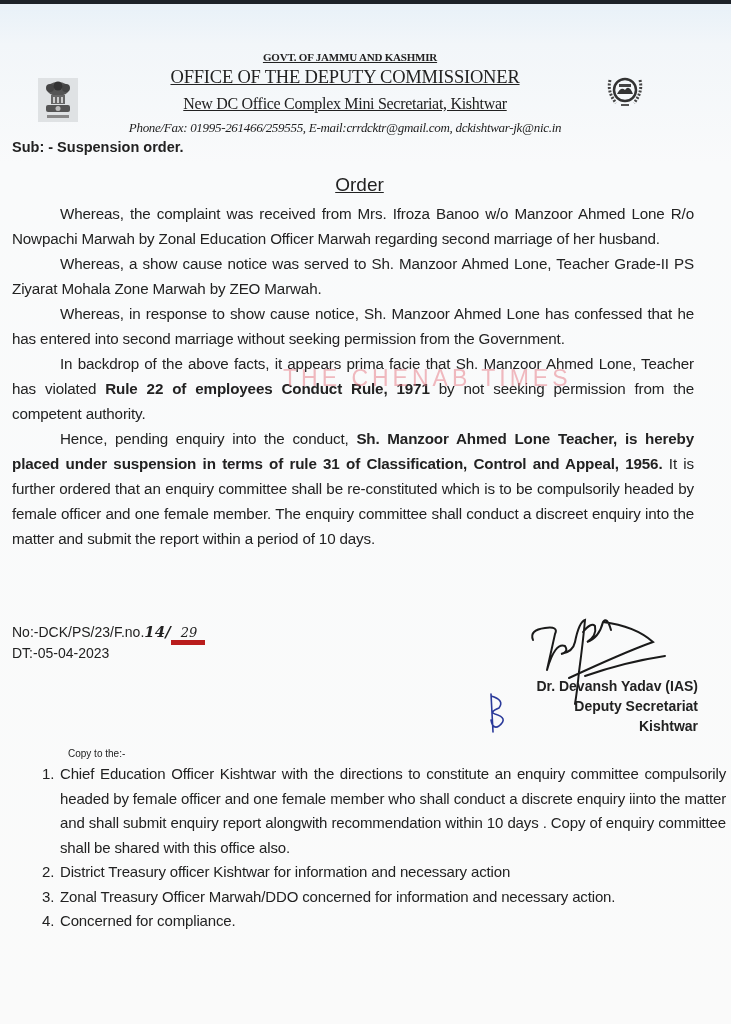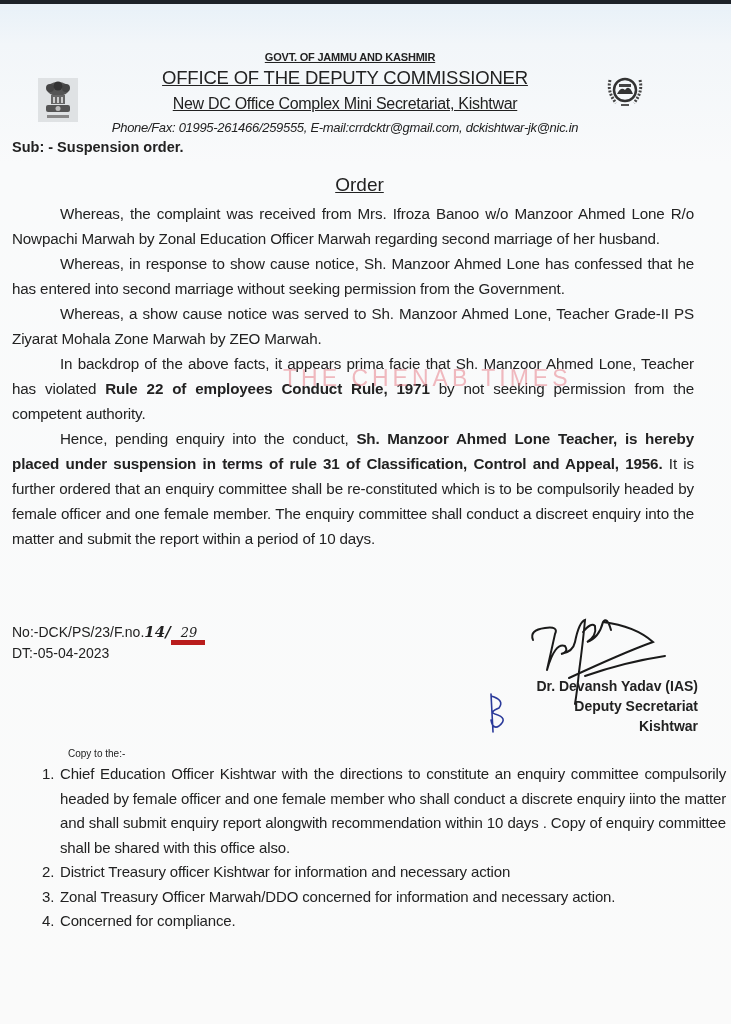--- a/index.html
+++ b/index.html
@@ -9,21 +9,21 @@
     font-family: "DejaVu Sans", sans-serif;
     color: #222;
   }
   .topbar { position: absolute; left: 0; top: 0; width: 731px; height: 4px; background: #1d2228; }
   .paper {
     position: absolute; left: 0; top: 4px; width: 731px; height: 1020px;
     background: linear-gradient(180deg, #e8f1f8 0px, #f2f6f9 40px, #f9fafb 160px, #fafafa 100%);
   }
   .emblem-left { position: absolute; left: 38px; top: 78px; width: 40px; height: 44px; }
   .emblem-right { position: absolute; left: 604px; top: 70px; width: 42px; height: 42px; }
-  .hdr { position: absolute; left: 0; width: 731px; text-align: center; font-family: Liberation Sans, sans-serif; }
+  .hdr { position: absolute; left: 0; width: 731px; text-align: center; font-family: Liberation Serif, serif; }
   .govt { top: 51px; left: 230px; width: 240px; font-size: 11px; font-weight: bold; text-decoration: underline; letter-spacing: -0.2px; }
   .office { top: 67px; left: 130px; width: 430px; font-size: 18.5px; text-decoration: underline; letter-spacing: -0.2px; font-weight: normal;}
   .complex { top: 95px; left: 115px; width: 460px; font-size: 16px; text-decoration: underline; letter-spacing: -0.3px;}
   .phone { top: 120px; left: 85px; width: 520px; font-size: 13px; font-style: italic; letter-spacing: -0.3px; }
 
   .sub { position: absolute; left: 12px; top: 139px; font-family: "Liberation Sans", sans-serif; font-size: 14.5px; font-weight: bold; }
   .order-title { position: absolute; left: 0; width: 719px; top: 174px; text-align: center; font-size: 19px; text-decoration: underline; font-family: "Liberation Sans", sans-serif;}
 
   .body-text {
     position: absolute; left: 12px; width: 682px;
@@ -89,22 +89,22 @@
 <div class="hdr govt">GOVT. OF JAMMU AND KASHMIR</div>
 <div class="hdr office">OFFICE OF THE DEPUTY  COMMISSIONER</div>
 <div class="hdr complex">New DC Office Complex Mini Secretariat, Kishtwar</div>
 <div class="hdr phone">Phone/Fax: 01995-261466/259555, E-mail:crrdcktr@gmail.com, dckishtwar-jk@nic.in</div>
 
 <div class="sub">Sub: - Suspension order.</div>
 <div class="order-title">Order</div>
 
 <div class="body-text" style="top:201px;">
   <p class="p">Whereas, the complaint was received from Mrs. Ifroza Banoo w/o Manzoor Ahmed Lone R/o Nowpachi Marwah by Zonal Education Officer Marwah regarding second marriage of her husband.</p>
+  <p class="p">Whereas, a show cause notice was served to Sh. Manzoor Ahmed Lone, Teacher Grade-II PS Ziyarat Mohala Zone Marwah by ZEO Marwah.</p>
   <p class="p">Whereas, in response to show cause notice, Sh. Manzoor Ahmed Lone has confessed that he has entered into second marriage without seeking permission from the Government.</p>
-  <p class="p">Whereas, a show cause notice was served to Sh. Manzoor Ahmed Lone, Teacher Grade-II PS Ziyarat Mohala Zone Marwah by ZEO Marwah.</p>
   <p class="p"><span>In backdrop of the above facts, it appears prima facie that Sh. Manzoor Ahmed Lone, Teacher has violated </span><span class="b">Rule 22 of employees Conduct Rule, 1971</span><span> by not seeking permission from the competent authority.</span></p>
   <p class="p"><span>Hence, pending enquiry into the conduct, </span><span class="b">Sh. Manzoor Ahmed Lone Teacher, is hereby placed under suspension in terms of rule 31 of Classification, Control and Appeal, 1956.</span><span> It is further ordered that an enquiry committee shall be re-constituted which is to be compulsorily headed by female officer and one female member. The enquiry committee shall conduct a discreet enquiry into the matter and submit the report within a period of 10 days.</span></p>
 </div>
 
 <div class="watermark">THE CHENAB TIMES</div>
 
 <div class="refno"><span>No:-DCK/PS/23/F.no.</span><span class="hand">14/</span><span class="hand2">29</span></div>
 <div class="dated">DT:-05-04-2023</div>
 
 <svg class="signature" viewBox="0 0 145 95">

